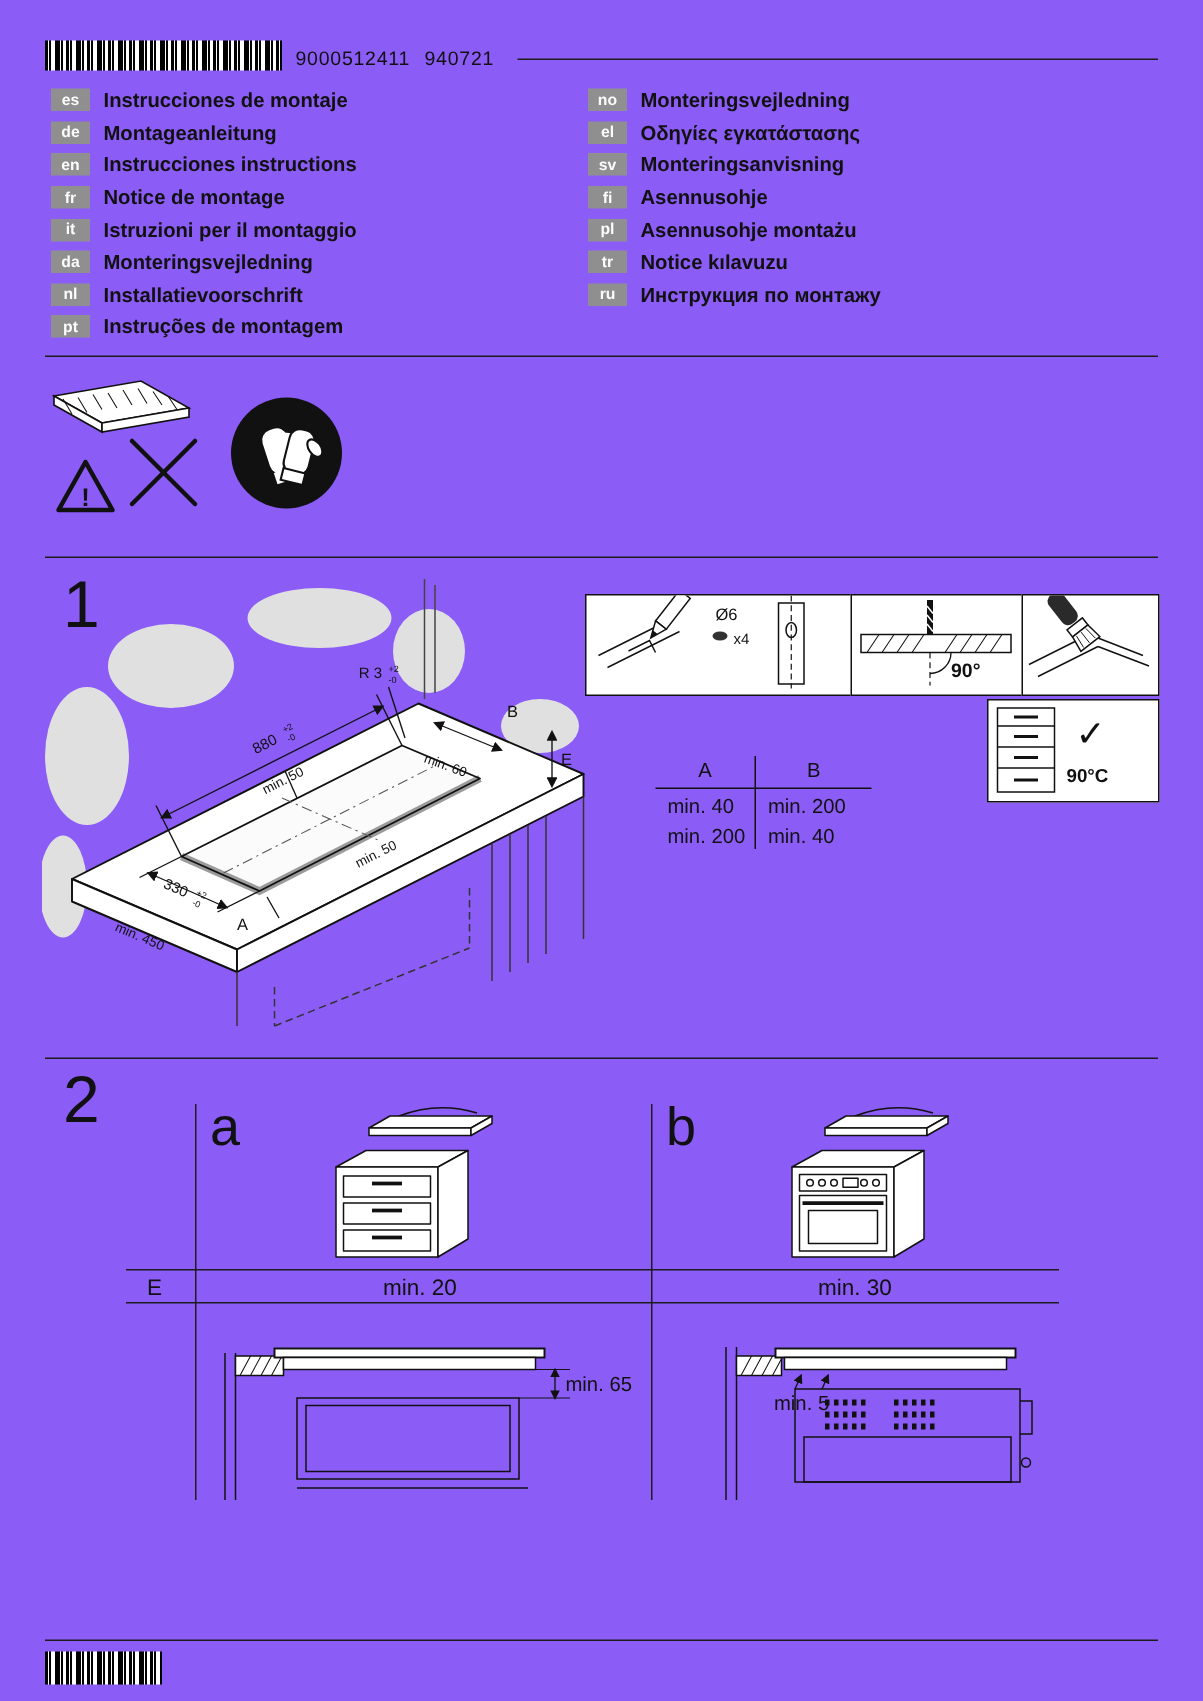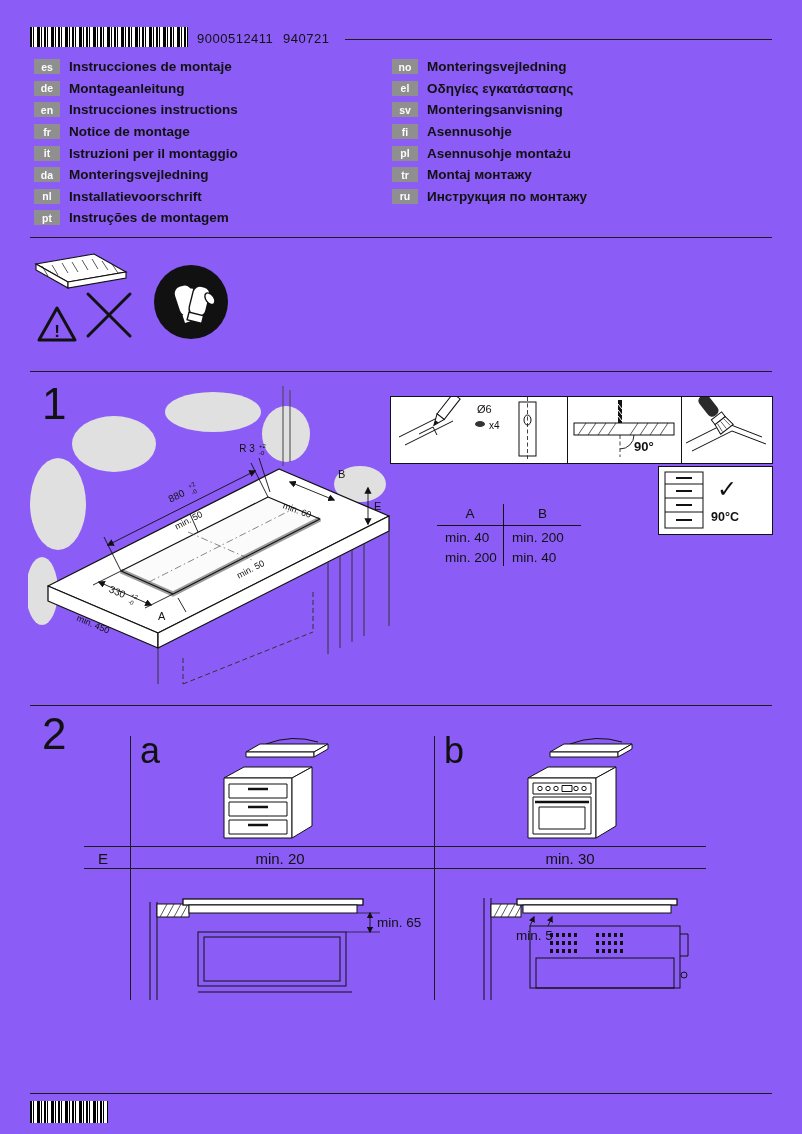--- a/index.html
+++ b/index.html
@@ -88,21 +88,21 @@
     <div class="lang-row">
         <span class="lang-code">fi</span>
         <span class="lang-label">Asennusohje</span>
       </div>
     <div class="lang-row">
         <span class="lang-code">pl</span>
         <span class="lang-label">Asennusohje montażu</span>
       </div>
     <div class="lang-row">
         <span class="lang-code">tr</span>
-        <span class="lang-label">Montaj монтажу</span>
+        <span class="lang-label">Notice kılavuzu</span>
       </div>
     <div class="lang-row">
         <span class="lang-code">ru</span>
         <span class="lang-label">Инструкция по монтажу</span>
       </div>
   </div>
 
   <div class="rule" style="left:30px;top:237px;width:742px"></div>
 
   <svg class="abs" style="left:30px;top:252px" width="126" height="94" viewBox="0 0 126 94">

